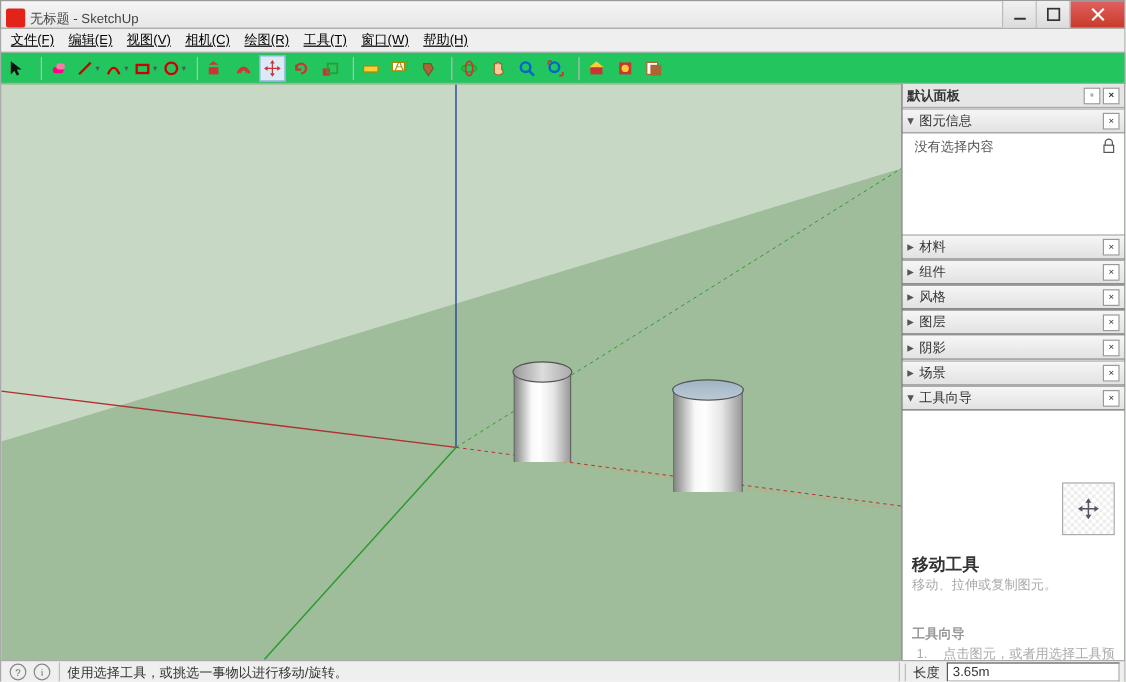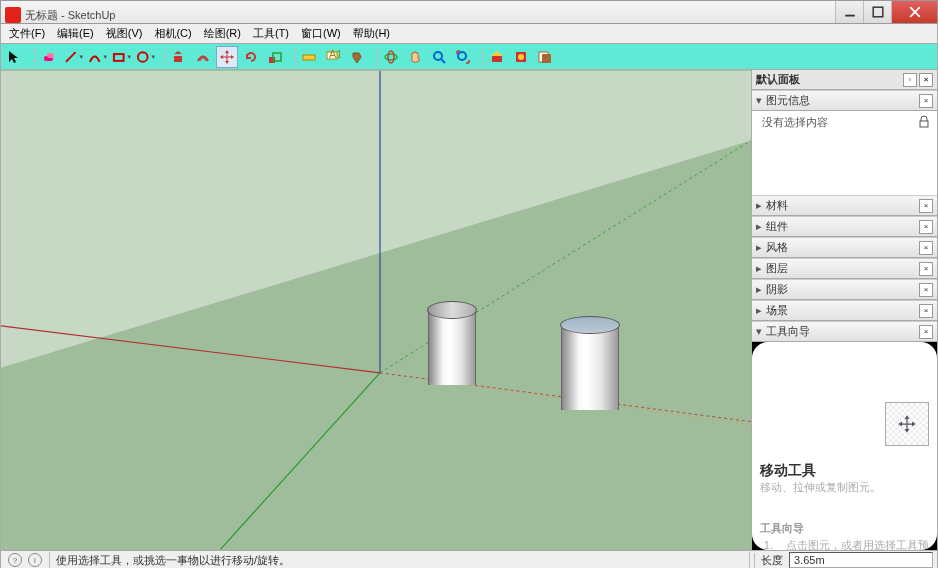--- a/index.html
+++ b/index.html
@@ -9,24 +9,24 @@
 .titlebar { height: 24px; background: linear-gradient(#f5f5f5,#e7e7e7); display: flex; align-items: flex-end; border: 1px solid #999; position: relative; }
 .titlebar .app-icon { width: 16px; height: 16px; background: #e2231a; border-radius: 2px; margin: 0 4px; }
 .titlebar .title { color: #444; }
 .titlebar .winbtns { position: absolute; right: 0; top: 0; display: flex; height: 100%; }
 .titlebar .winbtn { width: 28px; height: 100%; display: flex; align-items: center; justify-content: center; border-left: 1px solid #bbb; background: linear-gradient(#f0f0f0,#dcdcdc); cursor: default; }
 .titlebar .winbtn.close { width: 46px; background: linear-gradient(#e06060,#c83a2a); color: #fff; }
 .titlebar svg { width: 12px; height: 12px; }
 
 
 .menubar { height: 20px; background: #efefef; border: 1px solid #aaa; border-top: none; display: flex; align-items: center; padding: 0 2px; }
-.menubar .item { padding: 2px 6px; color: #000; cursor: default; }
-
-
-.toolbar { height: 26px; background: #5eead4; border: 1px solid #aaa; border-top: none; display: flex; align-items: center; padding: 0 2px; }
+.menubar .item { padding: 2px 6px; color: #000; cursor: default; text-decoration: underline; }
+
+
+.toolbar { height: 26px; background: #22c55e; border: 1px solid #aaa; border-top: none; display: flex; align-items: center; padding: 0 2px; }
 .tool { width: 22px; height: 22px; margin: 0 1px; display: flex; align-items: center; justify-content: center; border: 1px solid transparent; cursor: default; }
 .tool svg { width: 16px; height: 16px; }
 .tool.sep { width: 6px; border-right: 1px solid #bbb; margin: 0 2px; height: 20px; }
 .tool .dd { font-size: 7px; color: #555; margin-left: 1px; }
 .tool.active { border: 1px solid #7aa9d5; background: #dce9f7; }
 
 
 .workspace { display: flex; height: 480px; border-left: 1px solid #aaa; border-right: 1px solid #aaa; }
 .viewport { flex: 1; position: relative; background: #9fbd9b; overflow: hidden; }
 .side { width: 186px; background: #000000; border-left: 1px solid #aaa; display: flex; flex-direction: column; }
@@ -40,21 +40,21 @@
 .panel-head .arrow { width: 10px; display: inline-block; color: #555; }
 .panel-head .spacer { flex: 1; }
 .panel-head .xb { width: 14px; height: 14px; border: 1px solid #999; background: #fff; font-size: 8px; display: flex; align-items: center; justify-content: center; }
 
 .panel-body { background: #fff; padding: 4px 6px; color: #555; }
 .noselect-row { display: flex; align-items: flex-start; }
 .noselect-row .spacer { flex: 1; }
 .noselect-row .lock { width: 14px; height: 14px; }
 
 
-.instructor { background: #fff; flex: 1; padding: 10px 8px 4px 8px; color: #555; overflow: hidden; position: relative; border-radius: 16px; }
+.instructor { background: #fff; flex: 1; padding: 10px 8px 4px 8px; color: #555; overflow: hidden; position: relative; }
 .instructor .thumb { position: absolute; right: 8px; top: 60px; width: 44px; height: 44px; border: 1px solid #aaa; background: repeating-conic-gradient(#eee 0 25%, #fff 0 50%) 0 0/6px 6px; display: flex; align-items: center; justify-content: center; }
 .instructor h3 { font-size: 14px; color: #333; margin-top: 110px; }
 .instructor .sub { color: #aaa; margin-bottom: 26px; }
 .instructor ol { padding-left: 16px; margin: 2px 0 10px 0; }
 .instructor li { color: #aaa; margin-bottom: 2px; line-height: 1.3; text-align: right; }
 .instructor .grp { font-weight: bold; color: #999; margin-top: 6px; }
 
 
 .statusbar { height: 20px; background: #efefef; border: 1px solid #aaa; border-top: 1px solid #aaa; display: flex; align-items: center; }
 .statusbar .sb-left { display: flex; align-items: center; flex: 1; padding-left: 4px; }

